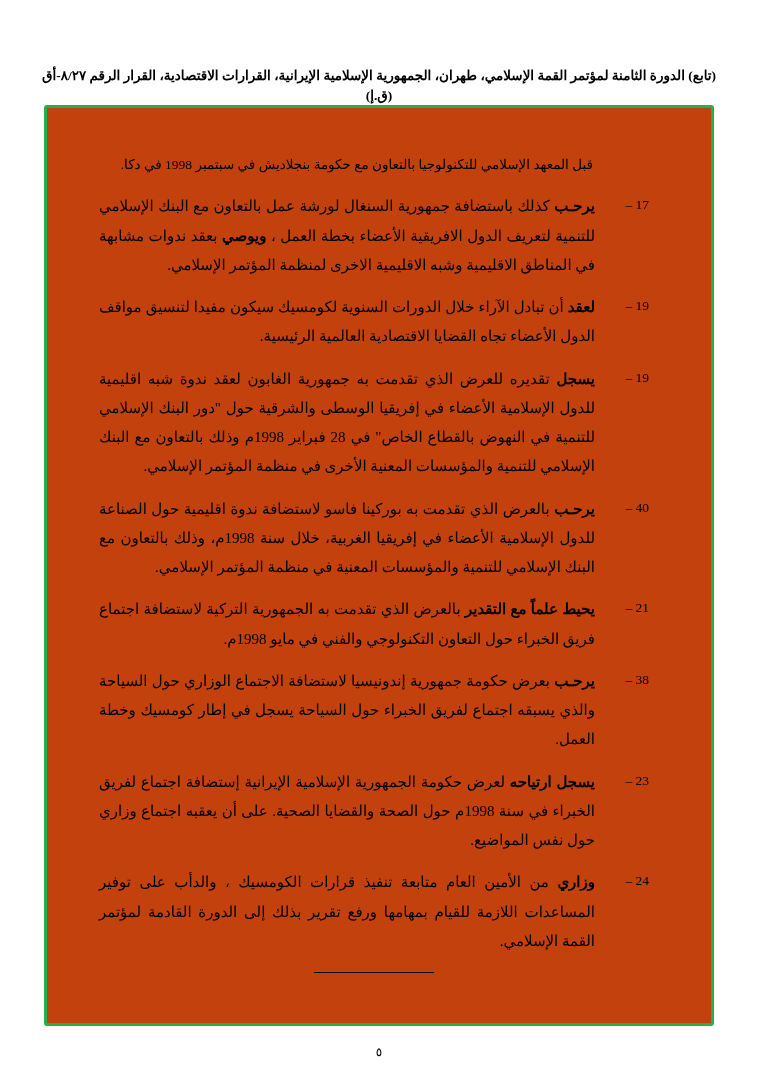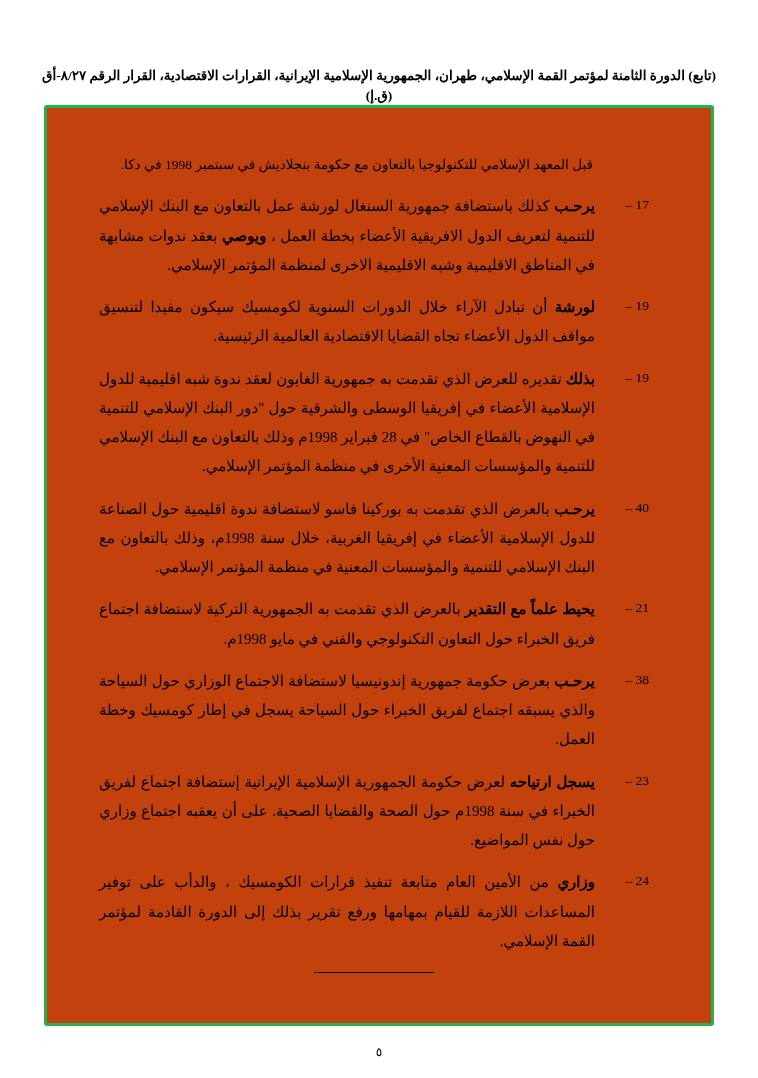--- a/index.html
+++ b/index.html
@@ -130,32 +130,32 @@
           <span>بعقد ندوات مشابهة في المناطق الاقليمية وشبه الاقليمية الاخرى لمنظمة المؤتمر الإسلامي.</span>
         </div>
       </div>
 
       <div class="item">
         <div class="item-num">
           <span>19</span>
           <span>–</span>
         </div>
         <div class="item-body">
-          <span class="b">لورشة</span>
+          <span class="b">لعقد</span>
           <span>أن تبادل الآراء خلال الدورات السنوية لكومسيك سيكون مفيدا لتنسيق مواقف الدول الأعضاء تجاه القضايا الاقتصادية العالمية الرئيسية.</span>
         </div>
       </div>
 
       <div class="item">
         <div class="item-num">
           <span>19</span>
           <span>–</span>
         </div>
         <div class="item-body">
-          <span class="b">بذلك</span>
+          <span class="b">يسجل</span>
           <span>تقديره للعرض الذي تقدمت به جمهورية الغابون لعقد ندوة شبه اقليمية للدول الإسلامية الأعضاء في إفريقيا الوسطى والشرقية حول "دور البنك الإسلامي للتنمية في النهوض بالقطاع الخاص" في 28 فبراير 1998م وذلك بالتعاون مع البنك الإسلامي للتنمية والمؤسسات المعنية الأخرى في منظمة المؤتمر الإسلامي.</span>
         </div>
       </div>
 
       <div class="item">
         <div class="item-num">
           <span>40</span>
           <span>–</span>
         </div>
         <div class="item-body">

